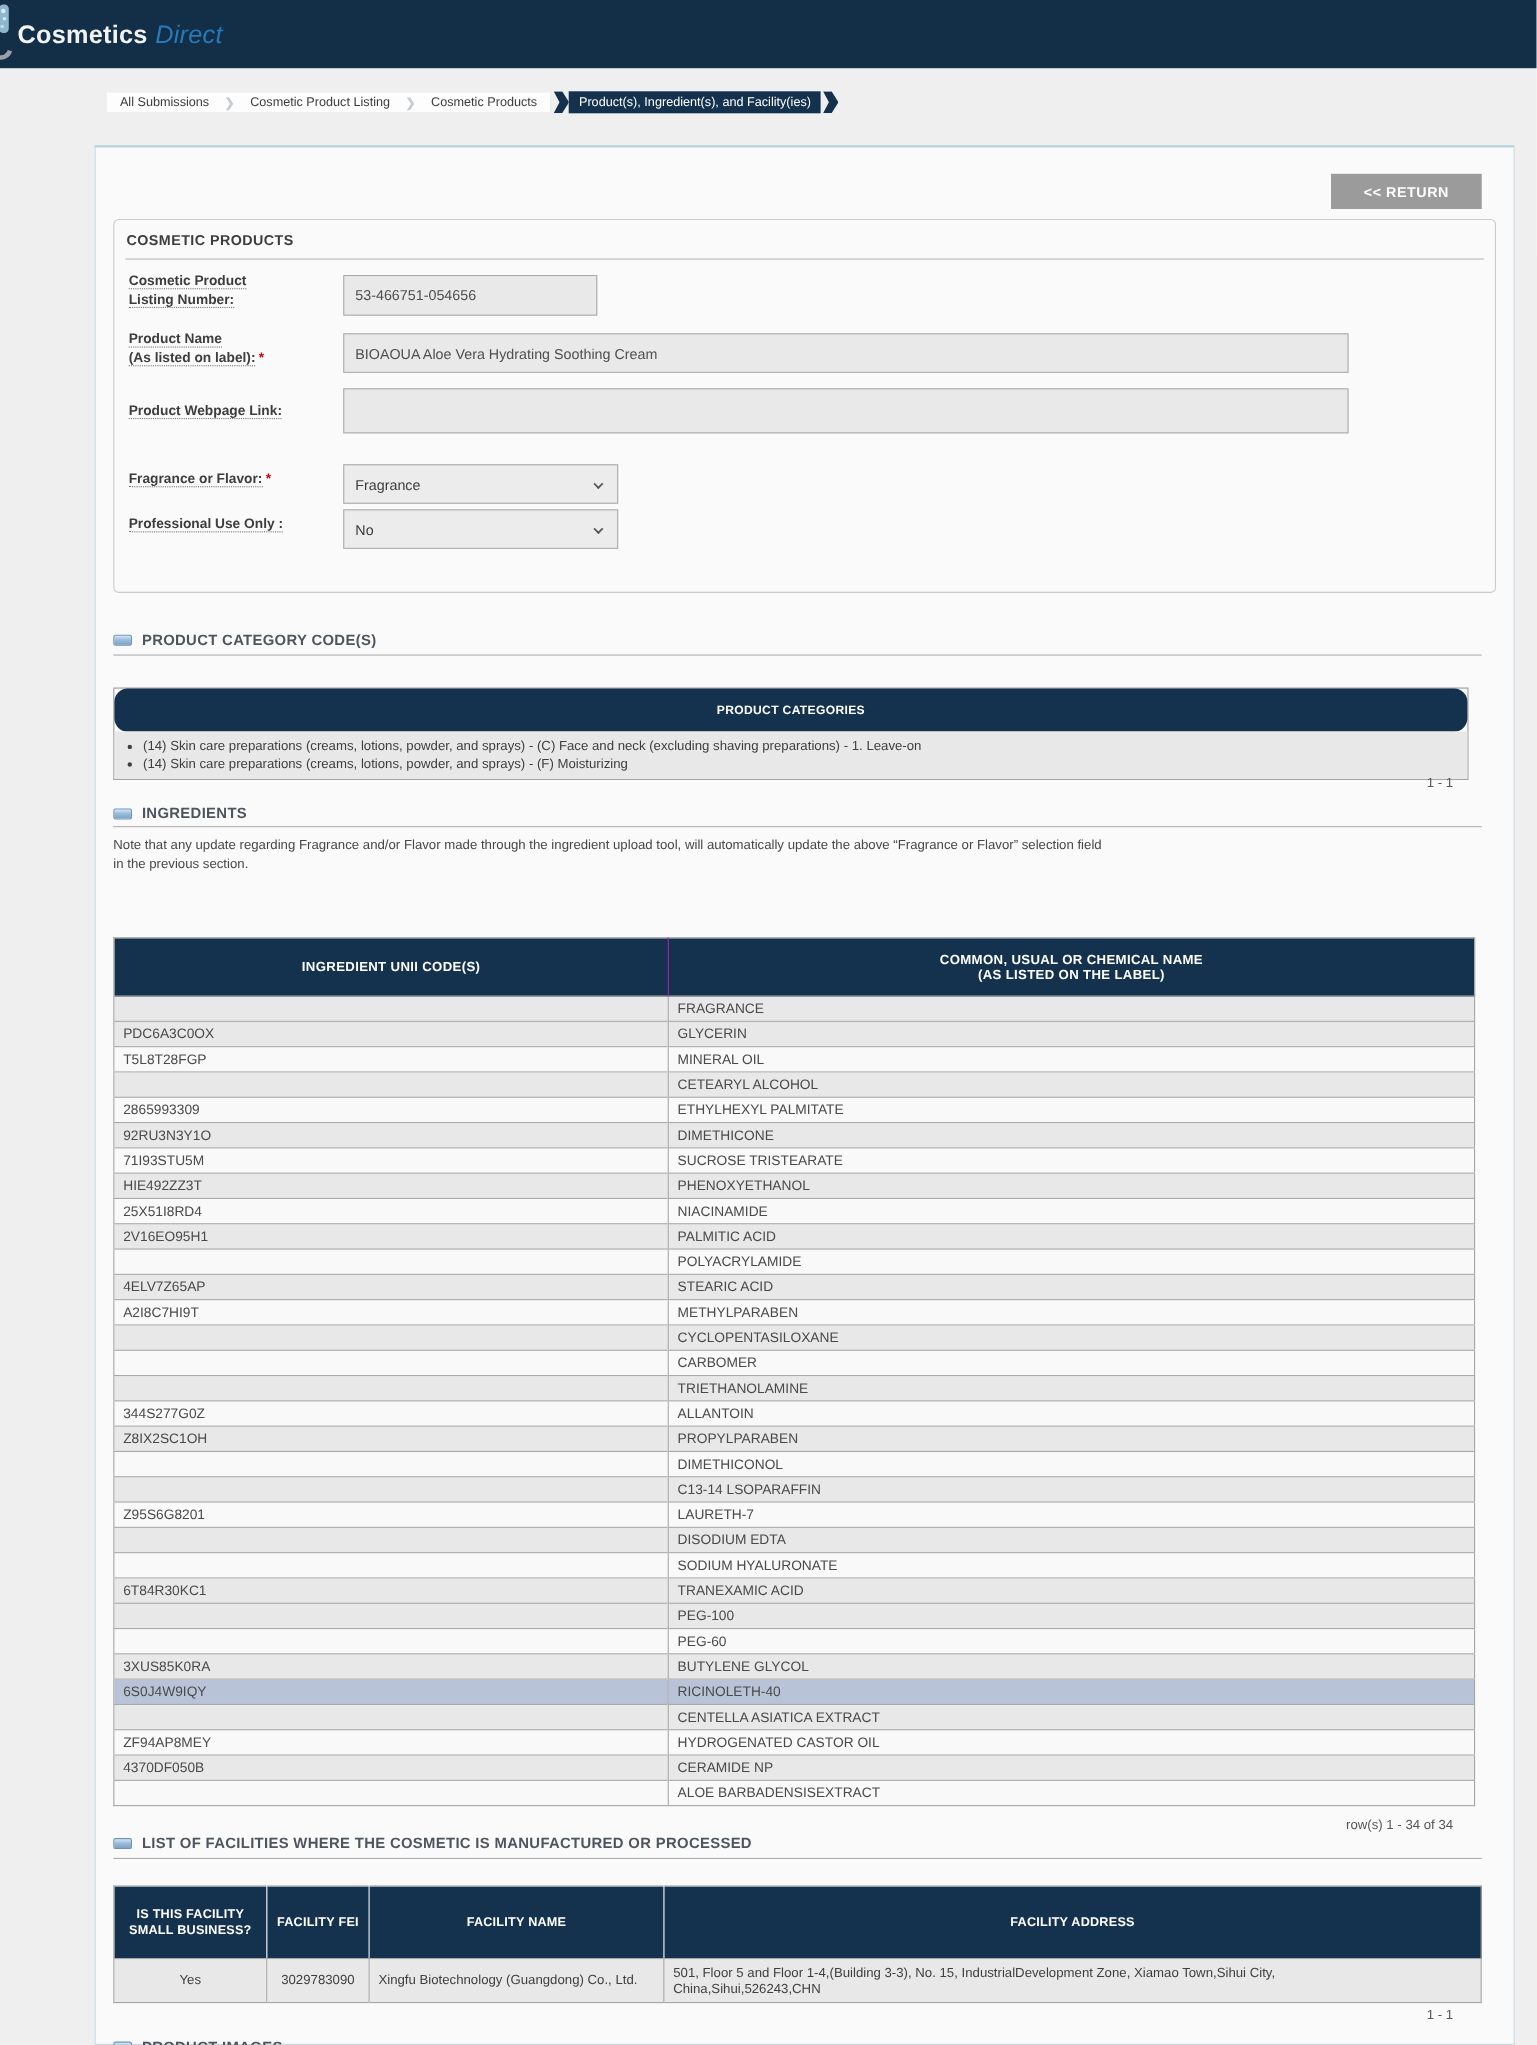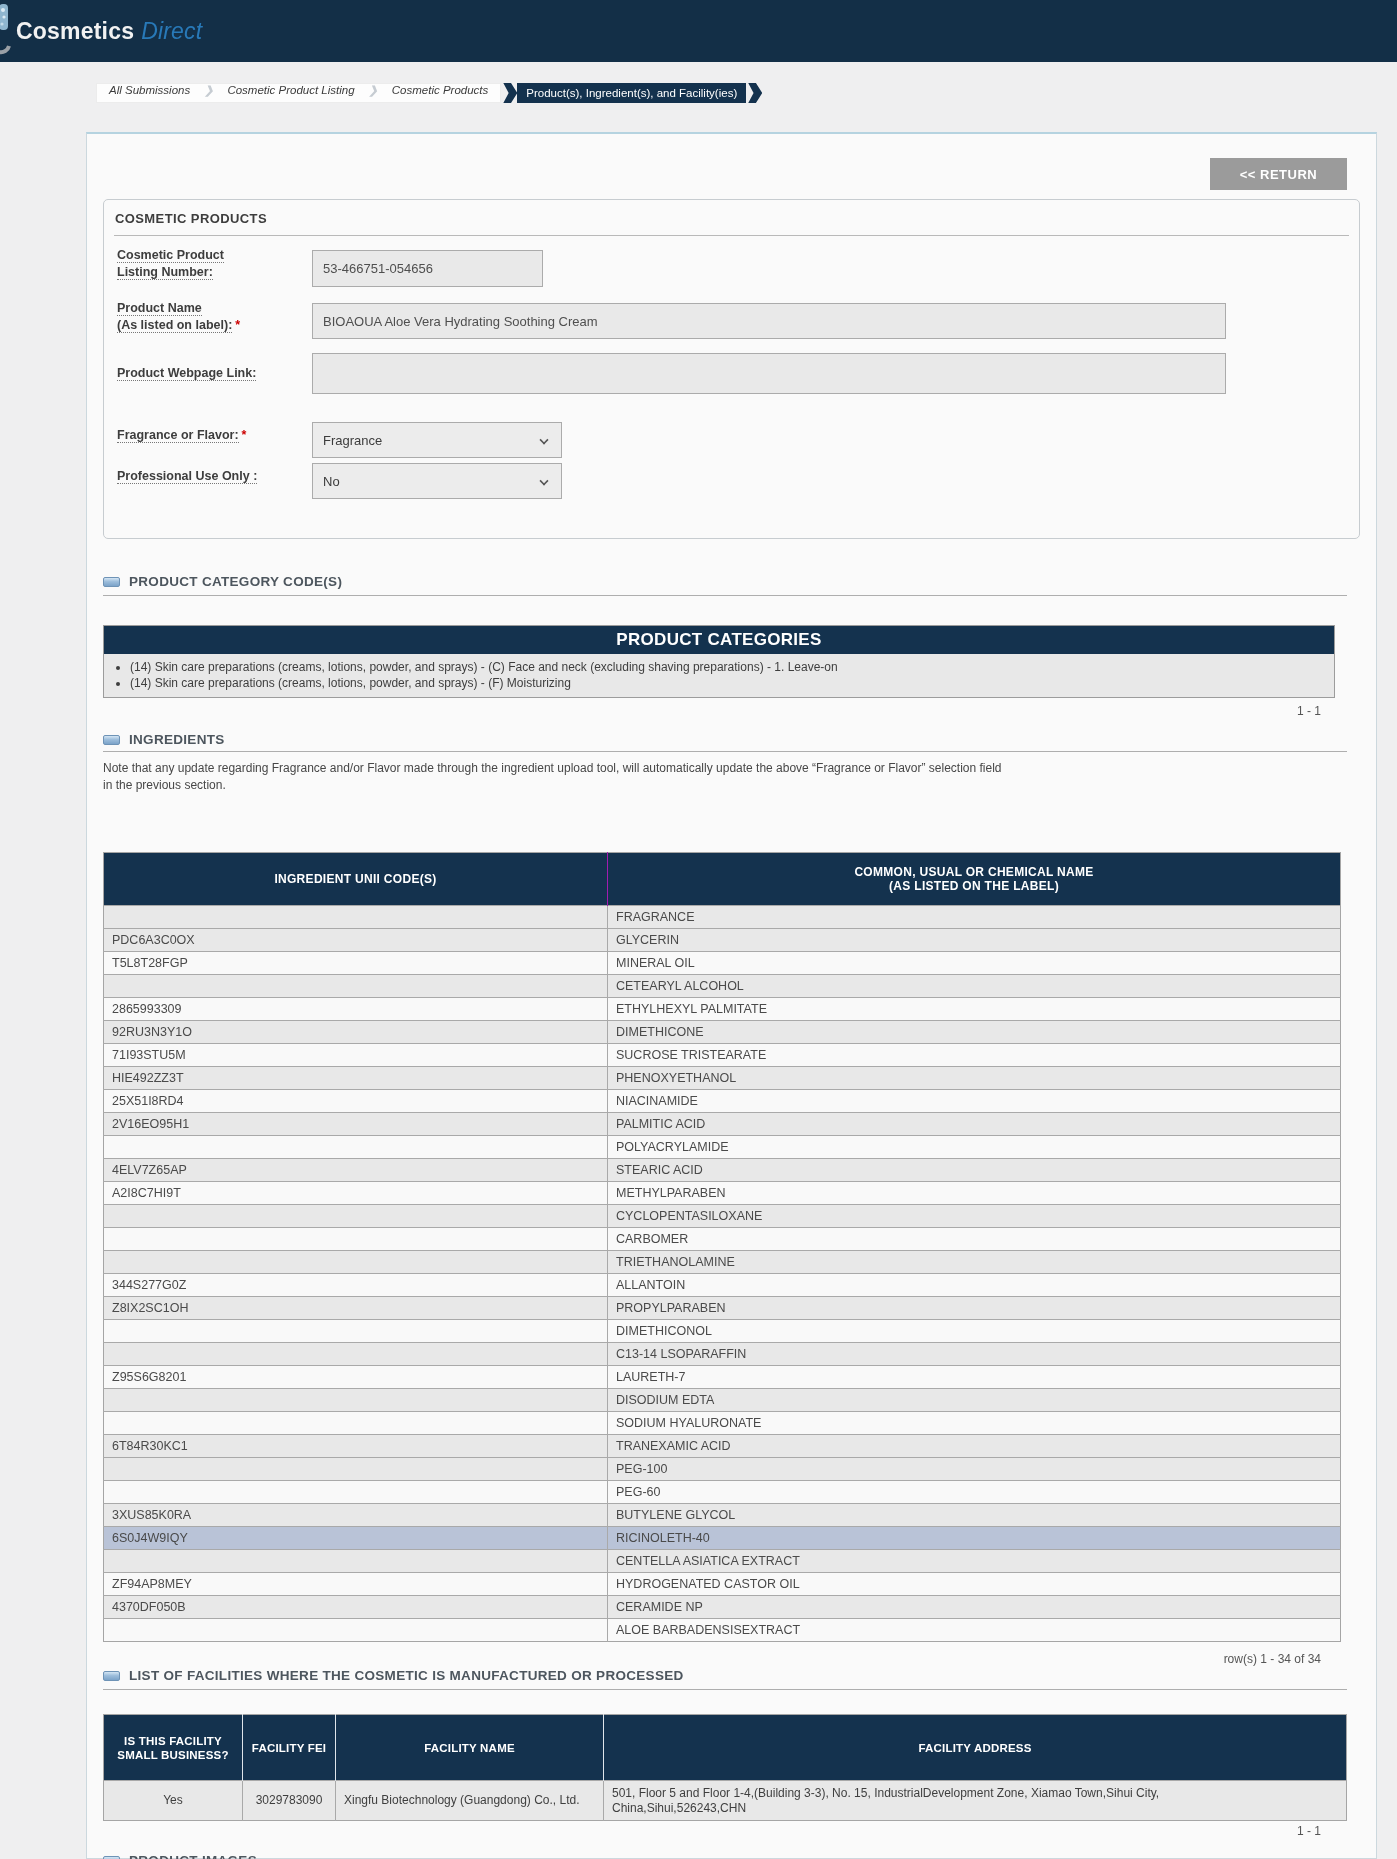--- a/index.html
+++ b/index.html
@@ -14,21 +14,21 @@
   .app-header {
     position:absolute; left:0; top:0; width:1397px; height:62px;
     background:#132f47; display:flex; align-items:center; overflow:hidden;
   }
   .logo-icon { position:absolute; left:-11px; top:2px; }
   .brand { margin-left:16px; font-size:23px; font-weight:bold; color:#f2f2f2; letter-spacing:.2px; }
   .brand .direct { font-style:italic; font-weight:normal; color:#2879b8; margin-left:7px; }
 
   
   .breadcrumbs { position:absolute; left:96px; top:83px; display:flex; align-items:stretch; height:20px; font-size:11.5px; }
-  .bc-strip { display:flex; background:#fdfdfd; border:1px solid #ececec;font-style:italic; }
+  .bc-strip { display:flex; align-items:center; background:#fdfdfd; border:1px solid #ececec; }
   .bc-tab { padding:0 12px; color:#3c3c3c; white-space:nowrap; }
   .bc-sep { color:#c6ccd2; font-weight:bold; font-size:11px; padding:0 2px; }
   .bc-sep::before { content:"\276F"; }
   .bc-arrow { width:14px; height:20px; background:#14324e; margin-left:2px;
     clip-path:polygon(0 0, 55% 0, 100% 50%, 55% 100%, 0 100%, 38% 50%); }
   .bc-active { background:#14324e; color:#fff; display:flex; align-items:center; padding:0 9px; white-space:nowrap; }
 
   
   .panel {
     position:absolute; left:86px; top:132px; width:1291px; height:1727px;
@@ -68,22 +68,22 @@
   
   .section-head { position:absolute; left:16px; display:flex; align-items:center; gap:9px;
     font-weight:bold; font-size:13.5px; color:#4d565e; letter-spacing:.3px; }
   .minus-icon { width:17px; height:10px; border-radius:2px; flex:0 0 auto;
     background:linear-gradient(180deg,#d3e5f4 0%,#9cbddb 45%,#7ba3c9 100%);
     border:1px solid #6e93b6; }
   .hr { position:absolute; left:16px; width:1244px; height:1px; background:#aeaeae; }
 
   
   .cat-table { position:absolute; left:16px; top:491px; width:1232px; border:1px solid #9c9c9c; }
-  .cat-head { height:28px; background:#14324e; color:#fff; font-weight:bold; font-size:17px;
-    display:flex; align-items:center; justify-content:center; letter-spacing:.3px; }
+  .cat-head { height:39px; background:#14324e; color:#fff; font-weight:bold; font-size:11px;
+    display:flex; align-items:center; justify-content:center; letter-spacing:.3px;border-radius:12px; }
   .cat-body { background:#e8e8e8; padding:5px 6px 6px 26px; min-height:43px; }
   .cat-body li { font-size:12px; color:#3e3e3e; line-height:16px; }
   .pagination { position:absolute; right:55px; font-size:12px; color:#555; }
 
   
   .note { position:absolute; left:16px; top:626px; width:940px; font-size:12px; color:#474747; line-height:16.5px; }
   table.grid { border-collapse:collapse; position:absolute; background:#f9f9f9; }
   .ing-table { left:16px; top:678px; width:1238px; border:1px solid #a5a5a5;margin-top:40px; }
   .ing-table thead th { background:#14324e; color:#fff; font-size:12px; font-weight:bold;
     text-align:center; height:53px; letter-spacing:.3px; }

